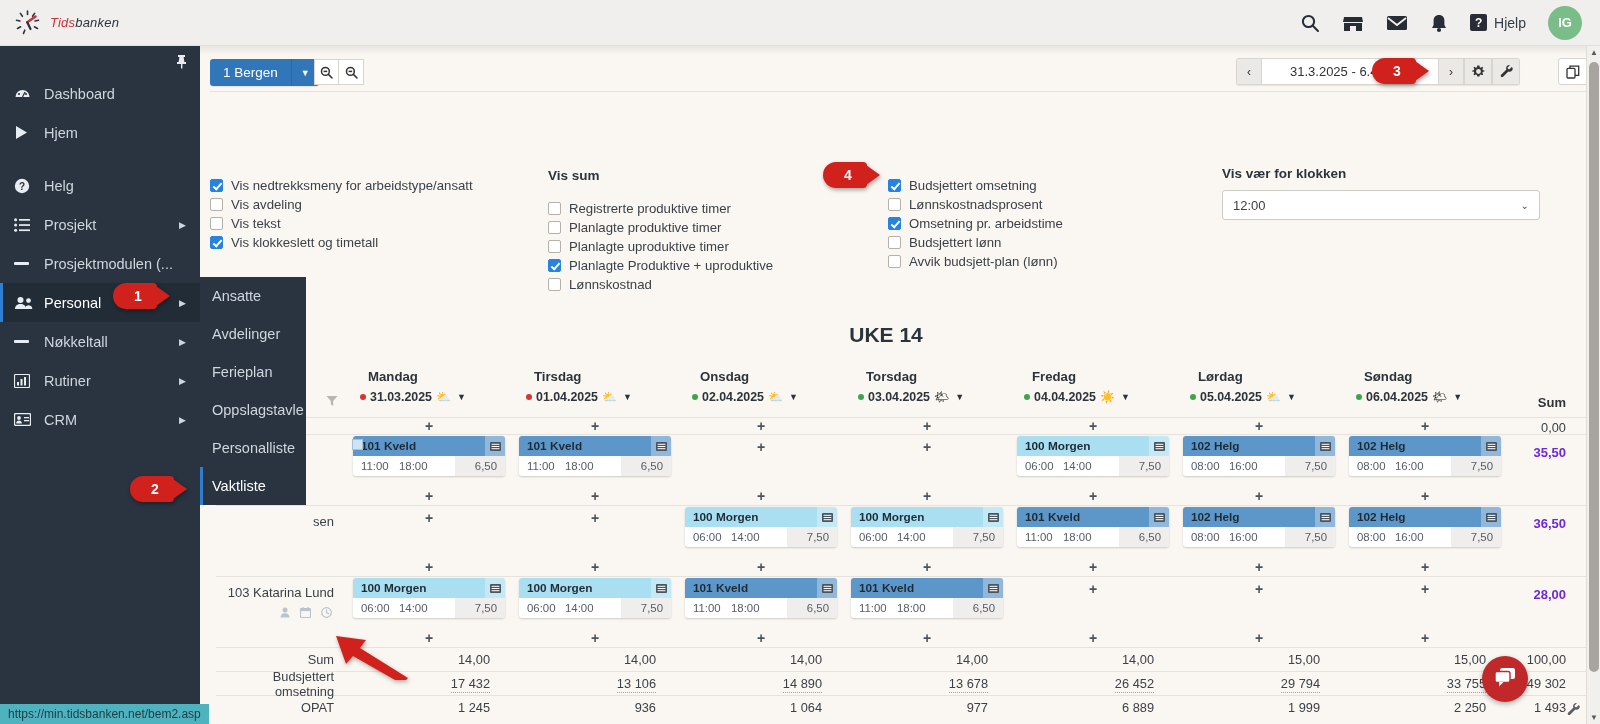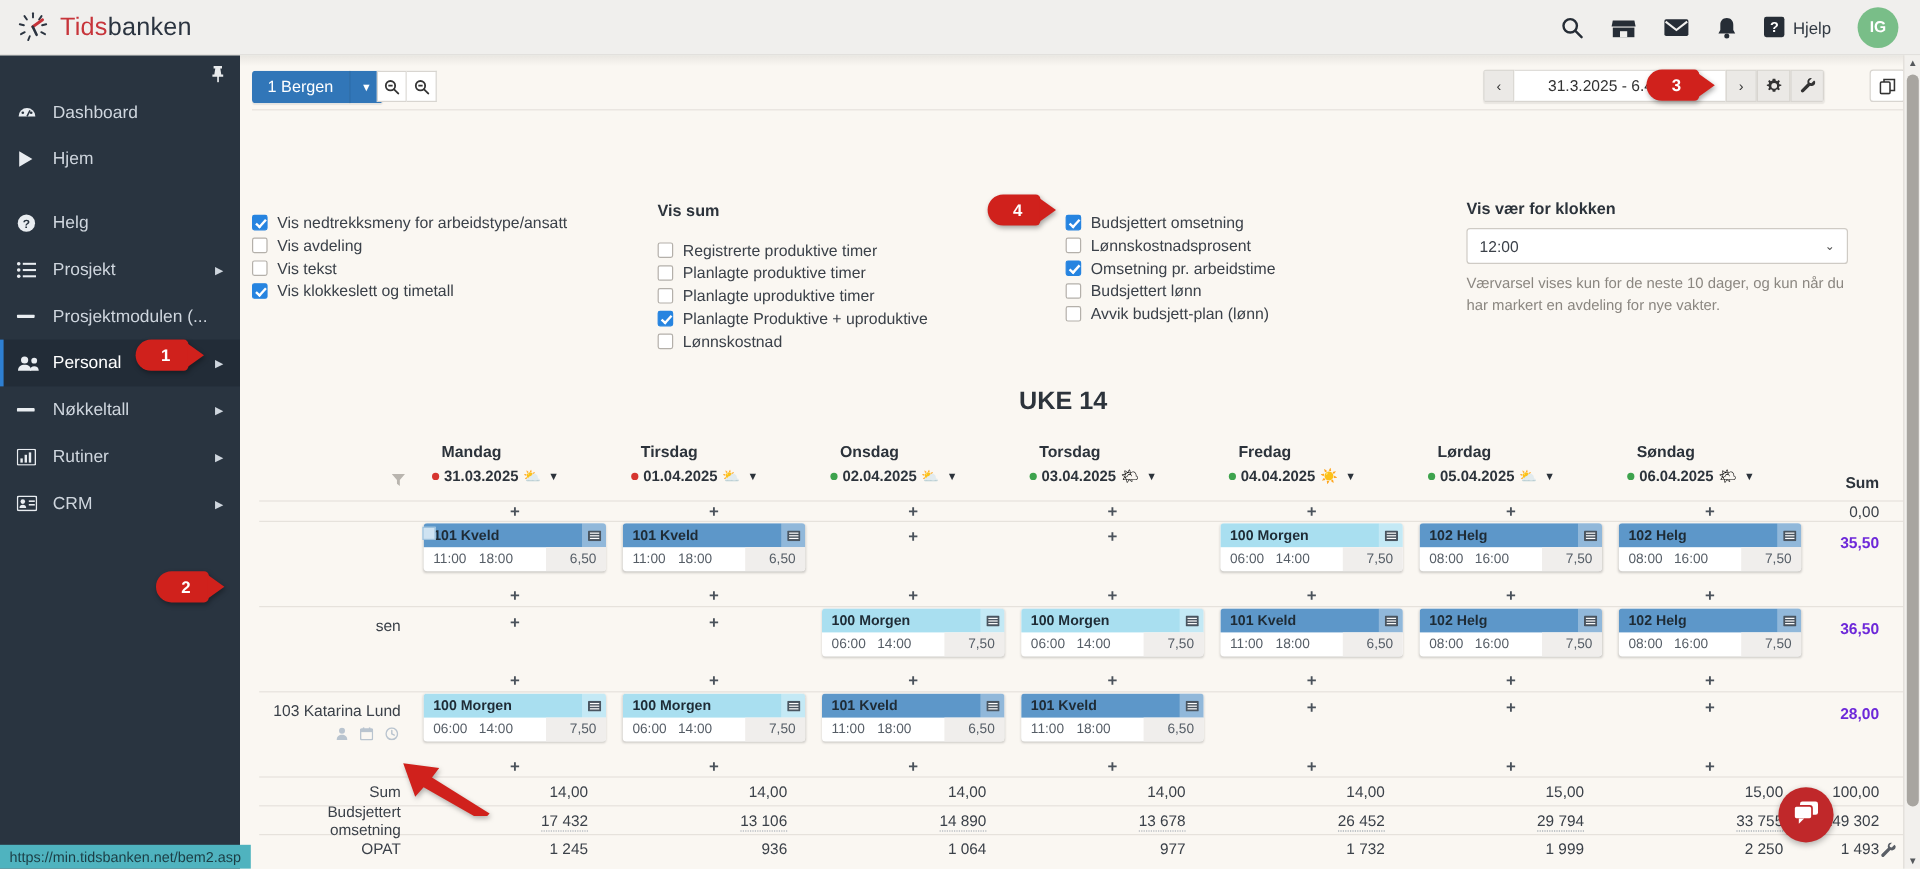--- a/index.html
+++ b/index.html
@@ -12,21 +12,21 @@
   .app { position: relative; width: 1600px; height: 724px; }
 
   
   .topbar {
     position: absolute; top: 0; left: 0; width: 1600px; height: 46px;
     background: #f0efed; display: flex; align-items: center;
     border-bottom: 1px solid #e2e0dd; z-index: 40;
   }
   .brand { display: flex; align-items: center; gap: 9px; padding-left: 14px; }
   .brand-logo { width: 27px; height: 27px; position: relative; }
-  .brand-text { font-size: 21px; letter-spacing: .2px; }
+  .brand-text { font-size: 13px; letter-spacing: .2px; font-style: italic; }
   .brand-text .red { color: #c7343a; font-weight: 400; }
   .brand-text .dark { color: #2b3440; font-weight: 400; }
 
   .top-icons { margin-left: auto; display: flex; align-items: center; gap: 22px; padding-right: 18px; }
   .ticon { color: #262d36; display: flex; align-items: center; cursor: pointer; }
   .help-link { display: flex; align-items: center; gap: 7px; font-size: 14px; color: #333b44; cursor: pointer; }
   .qbadge {
     width: 17px; height: 17px; background: #262d36; color: #fff;
     font-size: 12px; font-weight: bold; display: flex; align-items: center;
     justify-content: center; border-radius: 2px;
@@ -442,20 +442,40 @@
               <rect x="10" y="4" width="5" height="1.3" fill="#e9edf1"></rect>
               <rect x="10" y="7" width="5" height="1.3" fill="#e9edf1"></rect>
             </svg>
         </span>
         <span class="nav-label">CRM</span>
         <span class="nav-caret">▶</span>
       </div>
     </div>
   </div>
 
+  <div class="submenu">
+    <div class="sub-item">
+        <span>Ansatte</span>
+      </div>
+    <div class="sub-item">
+        <span>Avdelinger</span>
+      </div>
+    <div class="sub-item">
+        <span>Ferieplan</span>
+      </div>
+    <div class="sub-item">
+        <span>Oppslagstavle</span>
+      </div>
+    <div class="sub-item">
+        <span>Personalliste</span>
+      </div>
+    <div class="sub-item active">
+        <span>Vaktliste</span>
+      </div>
+  </div>
 
   <div class="main">
 
     <div class="toolbar">
       <div class="dept-btn">
         <span class="dept-main">1 Bergen</span>
         <span class="dept-caret">▼</span>
       </div>
       <div class="zoom-group">
         <span class="zoom-btn">
@@ -564,21 +584,20 @@
             <span class="chk-label">Avvik budsjett-plan (lønn)</span>
           </div>
       </div>
 
       <div class="opt-col opt-col-d">
         <div class="weather-label">Vis vær for klokken</div>
         <div class="weather-select">
           <span>12:00</span>
           <span class="caret">⌄</span>
         </div>
-        <div class="weather-note">Værvarsel vises kun for de neste 10 dager, og kun når du har markert en avdeling for nye vakter.</div>
       </div>
     </div>
 
     <div class="sched">
       <div class="uke-title">UKE 14</div>
 
       <div class="grid">
 
         <div class="row hdr-row">
           <div class="cell-name">
@@ -1134,21 +1153,21 @@
           <div class="foot-cell"><span class="dotted">33 755</span></div>
           <div class="foot-sum">149 302</div>
         </div>
 
         <div class="footrow">
           <div class="foot-label">OPAT</div>
           <div class="foot-cell">1 245</div>
           <div class="foot-cell">936</div>
           <div class="foot-cell">1 064</div>
           <div class="foot-cell">977</div>
-          <div class="foot-cell">1 732</div>
+          <div class="foot-cell">6 889</div>
           <div class="foot-cell">1 999</div>
           <div class="foot-cell">2 250</div>
           <div class="foot-sum">1 493</div>
         </div>
 
       </div>
     </div>
   </div>
 
   <div class="callout" style="left:113px; top:283px;">

